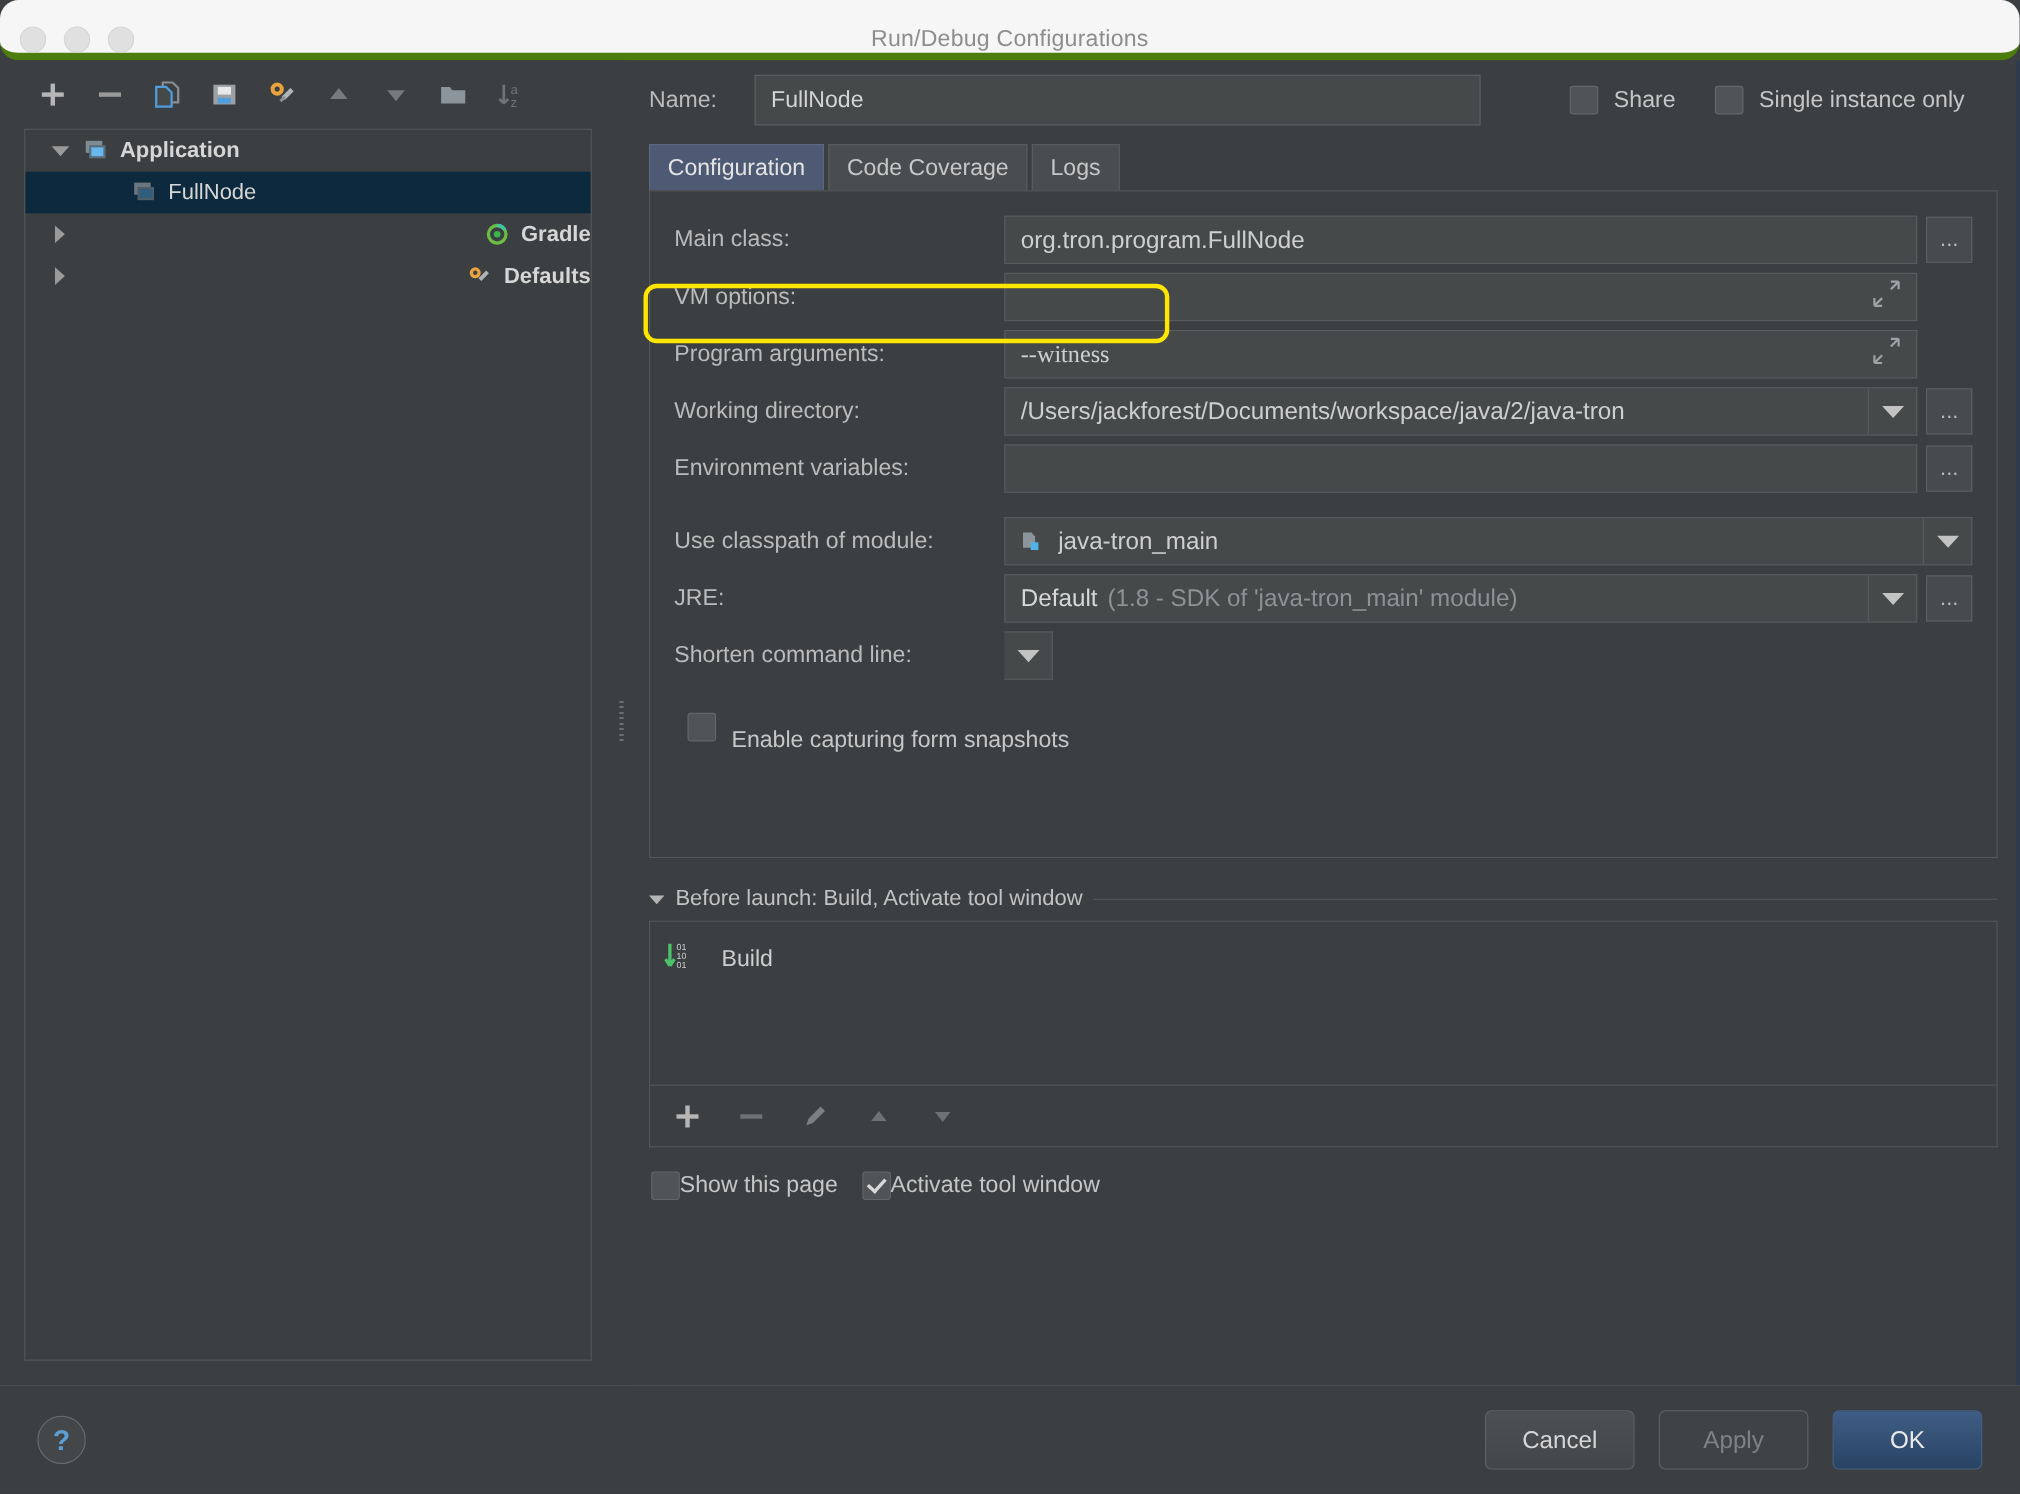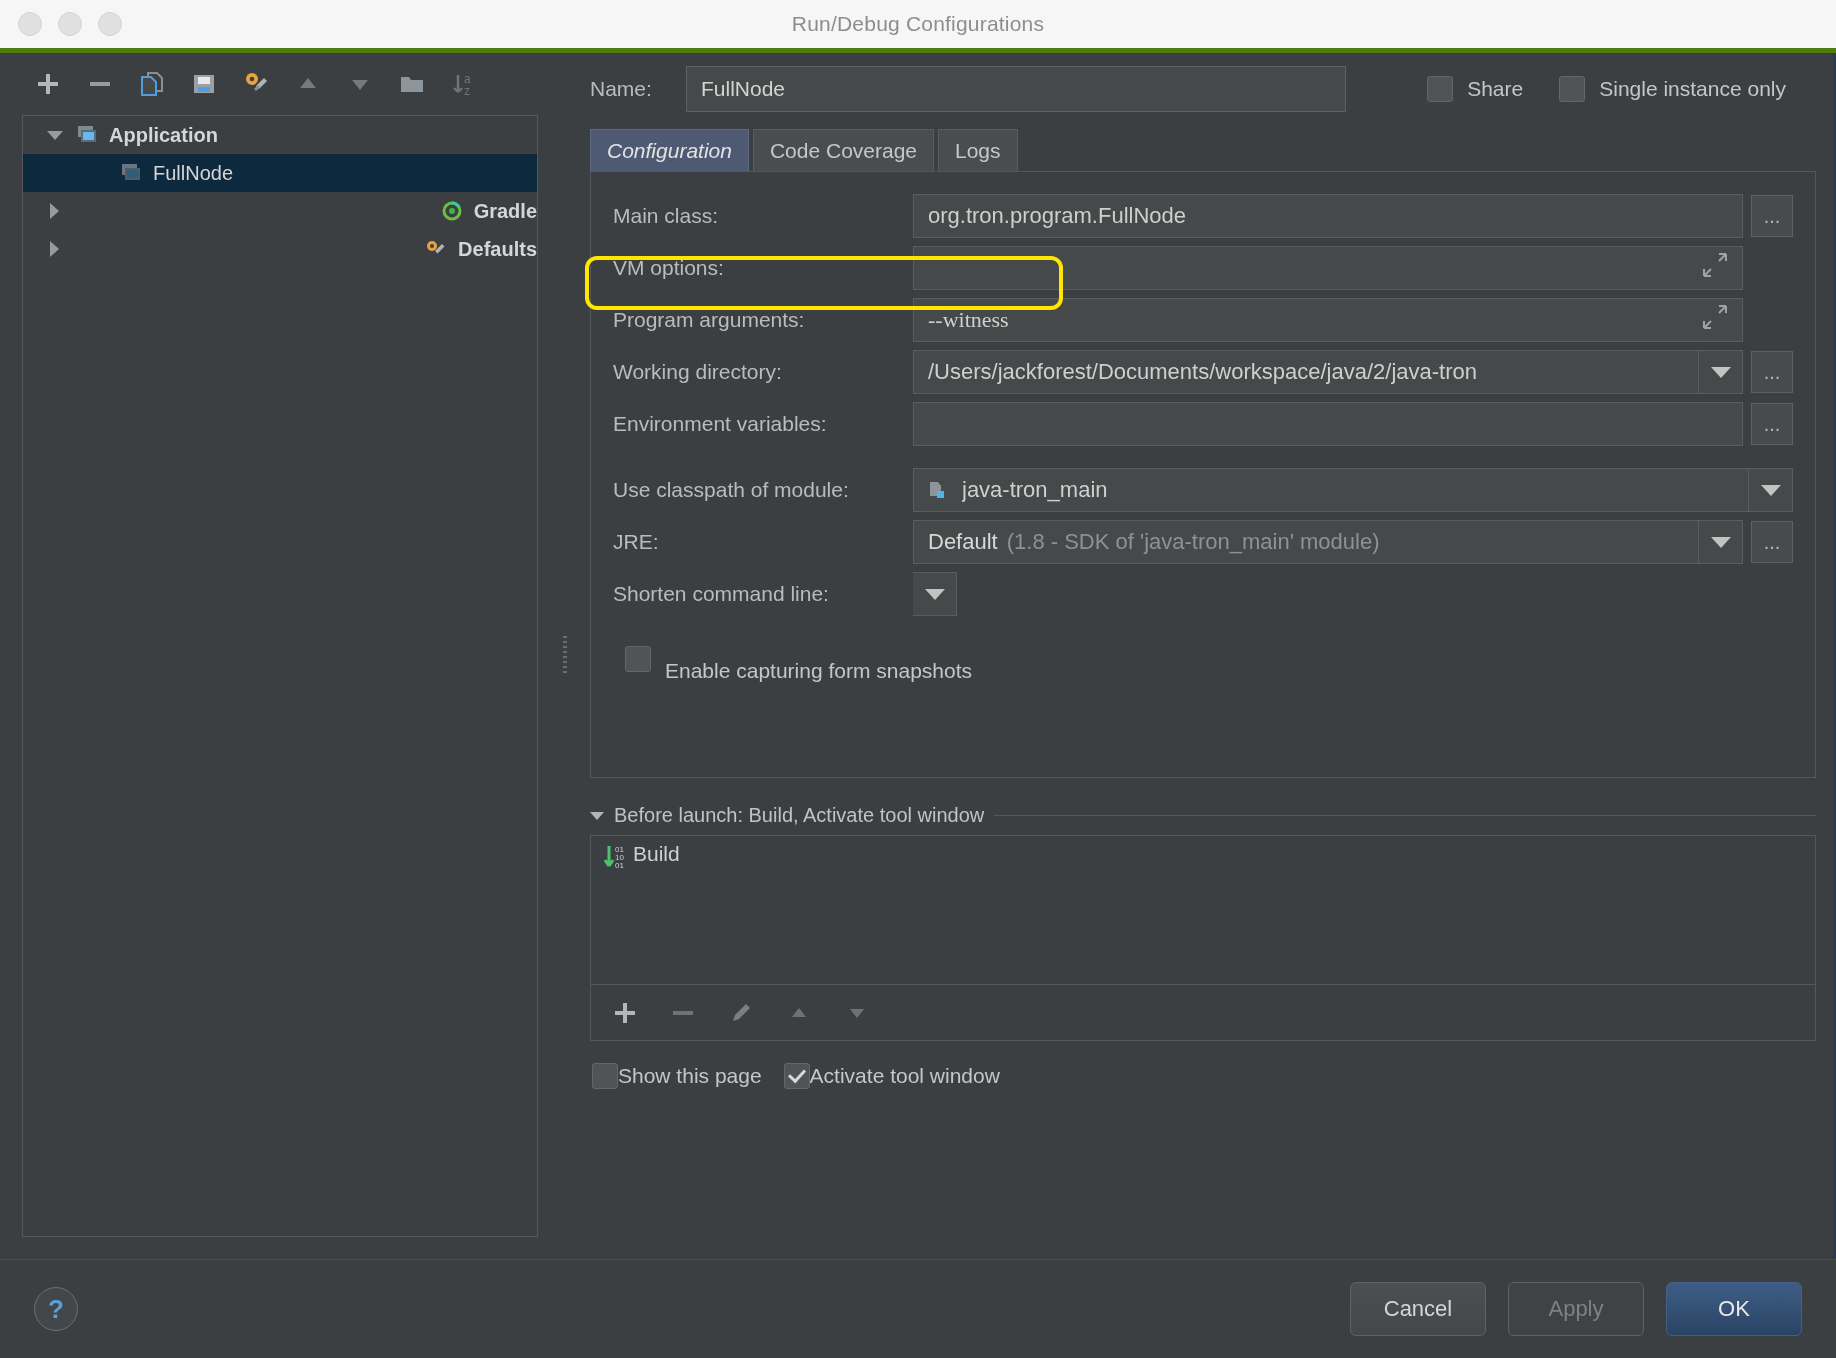--- a/index.html
+++ b/index.html
@@ -9,22 +9,22 @@
     font-family:"Liberation Sans", sans-serif;
     color:#bbbbbb;
     overflow:hidden;
     -webkit-font-smoothing:antialiased;
   }
   .window{position:absolute;inset:0;background:#3c3f41;display:flex;flex-direction:column;}
 
   
   .titlebar{
     height:48px;flex:0 0 48px;background:#f6f6f6;
-    border-bottom:5px solid #4d7c0f;
-    display:flex;align-items:center;position:relative;
+    border-bottom:7px solid #4d7c0f;
+    display:flex;align-items:flex-end;position:relative;border-radius:17px;
   }
   .traffic{display:flex;gap:16px;margin-left:18px;}
   .dot{width:22px;height:22px;border-radius:50%;background:#e0e0e0;border:1px solid #d4d4d4;}
   .title-text{
     position:absolute;left:0;right:0;text-align:center;
     font-size:21px;color:#8d8d8d;letter-spacing:.2px;
   }
 
   
   .content{flex:1;display:flex;min-height:0;position:relative;}
@@ -96,21 +96,21 @@
   }
   .cb-lbl{font-size:21px;color:#c6c6c6;margin-right:22px;}
 
   
   .tabs{display:flex;align-items:flex-end;padding-left:20px;height:46px;flex:0 0 46px;gap:4px;}
   .tab{
     height:42px;display:flex;align-items:center;padding:0 16px;font-size:21px;
     background:#4a4d4f;border:1px solid #5a5d5f;border-bottom:none;color:#c7c7c7;
     box-sizing:border-box;
   }
-  .tab.active{background:#4e5a73;color:#e3e3e3;border-color:#5e6a83;font-style:italic;}
+  .tab.active{background:#4e5a73;color:#e3e3e3;border-color:#5e6a83;}
 
   .panel{
     margin:0 20px 0 20px;border:1px solid #555759;background:#3c3f41;
     flex:0 0 auto;padding:18px 0 24px 0;
   }
   .frow{display:flex;align-items:center;height:52px;padding:0 22px 0 22px;gap:0;}
   .frow .flbl{width:300px;font-size:21px;color:#bbbbbb;flex:0 0 300px;}
   .field{
     flex:1;height:44px;background:#45494a;border:1px solid #5a5d5f;
     display:flex;align-items:center;padding:0 14px;font-size:22px;color:#cfcfcf;
@@ -143,21 +143,21 @@
 
   
   .bl-head{display:flex;align-items:center;gap:10px;margin:26px 20px 8px 20px;}
   .bl-head .tri{border-left:7px solid transparent;border-right:7px solid transparent;border-top:8px solid #b5b5b5;}
   .bl-head .txt{font-size:20px;color:#c2c2c2;white-space:nowrap;}
   .bl-head .rule{flex:1;height:1px;background:#555759;}
   .bl-list{
     margin:0 20px;border:1px solid #555759;height:150px;background:#3c3f41;
     padding-top:6px;box-sizing:border-box;
   }
-  .bl-item{display:flex;align-items:flex-start;gap:2px;padding-left:12px;height:40px;font-size:21px;color:#cfcfcf;}
+  .bl-item{display:flex;align-items:flex-end;gap:25px;padding-left:12px;height:40px;font-size:21px;color:#cfcfcf;}
   .bl-toolbar{
     margin:0 20px;border:1px solid #555759;border-top:none;height:56px;display:flex;align-items:center;
     padding-left:14px;gap:18px;box-sizing:border-box;
   }
   .bl-tb-btn{width:40px;height:40px;display:flex;align-items:center;justify-content:center;}
   .opts-row{display:flex;align-items:center;margin:22px 0 0 22px;}
 
   
   .footer{
     height:98px;flex:0 0 98px;display:flex;align-items:center;padding:0 34px;

